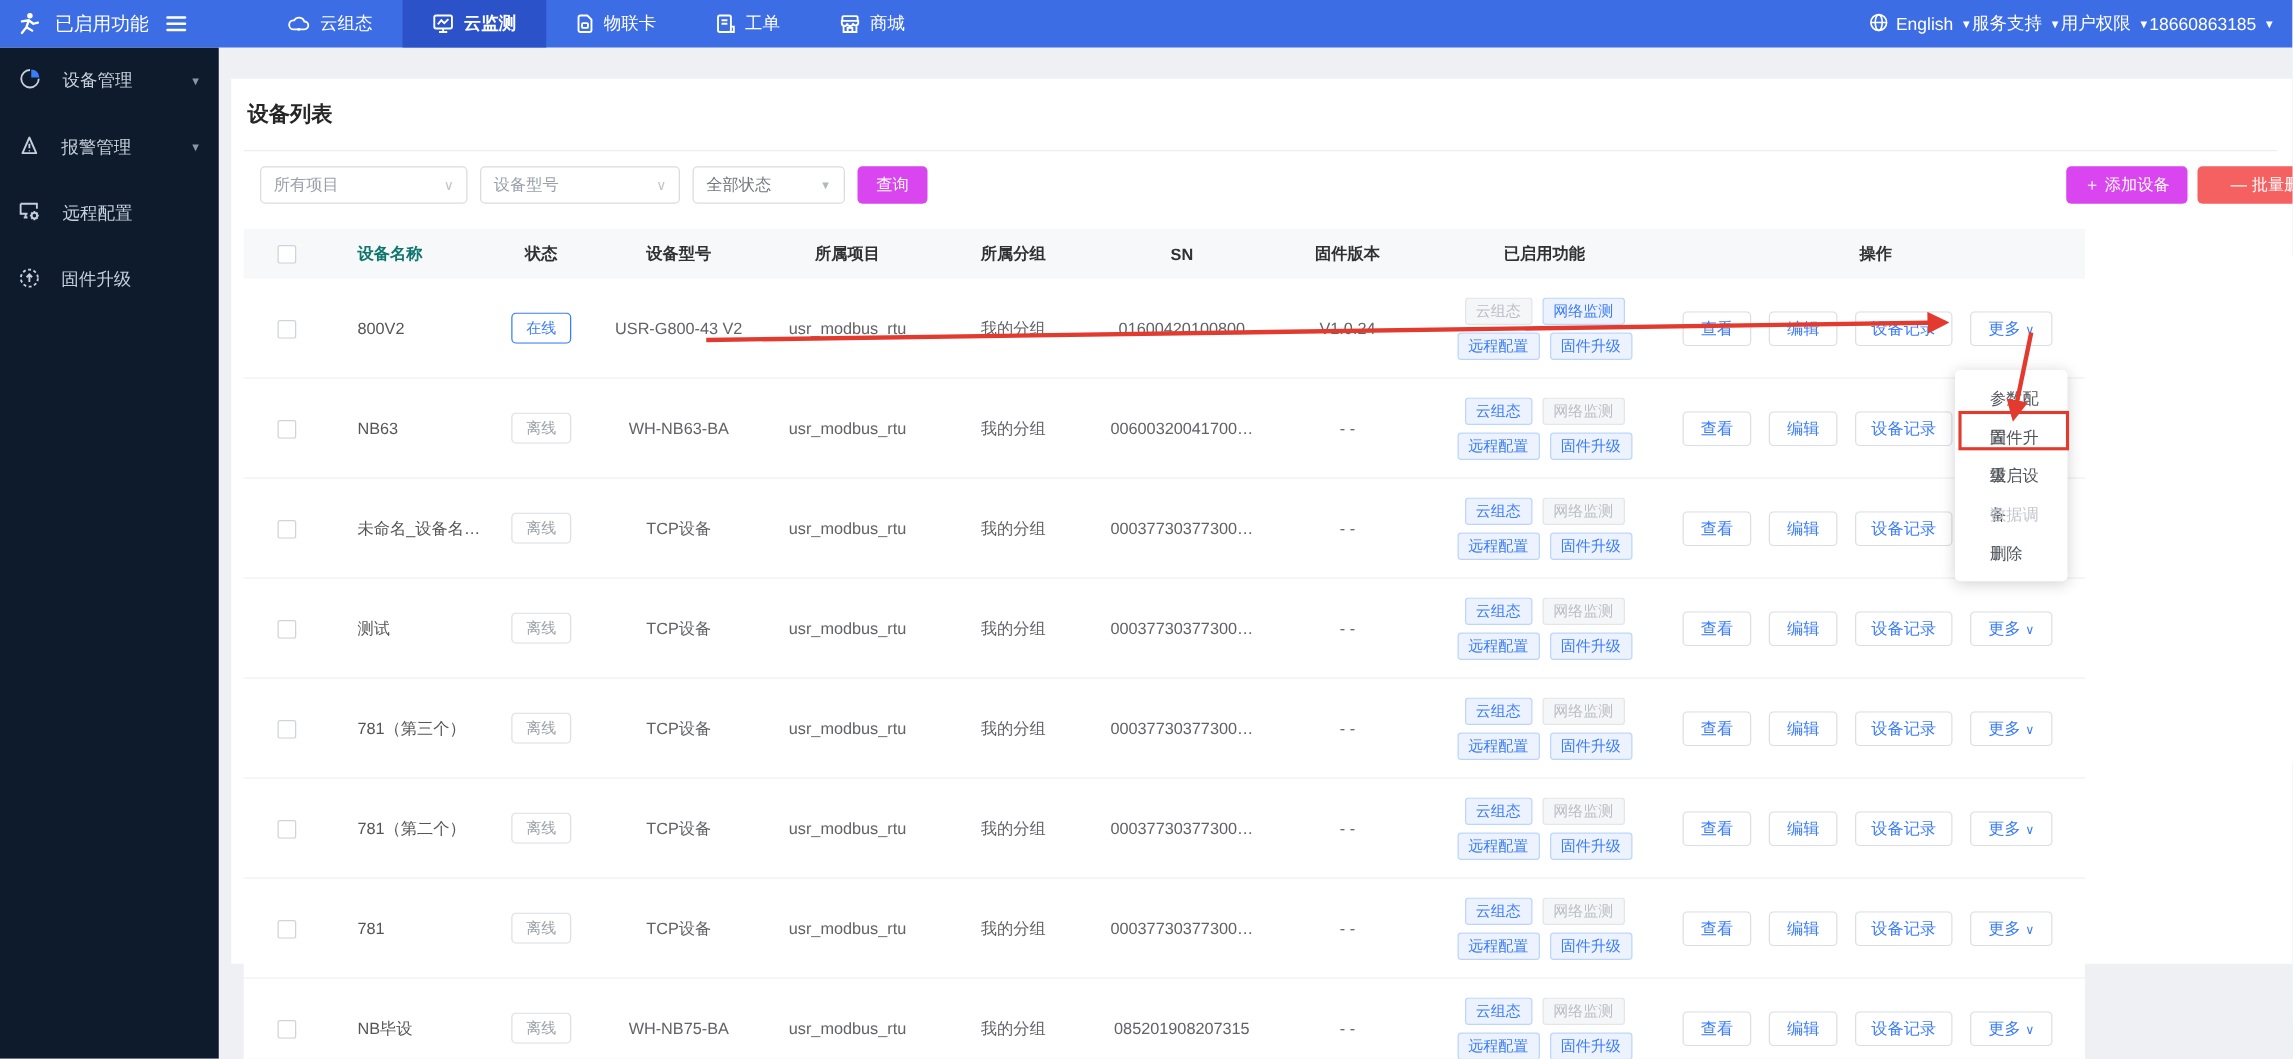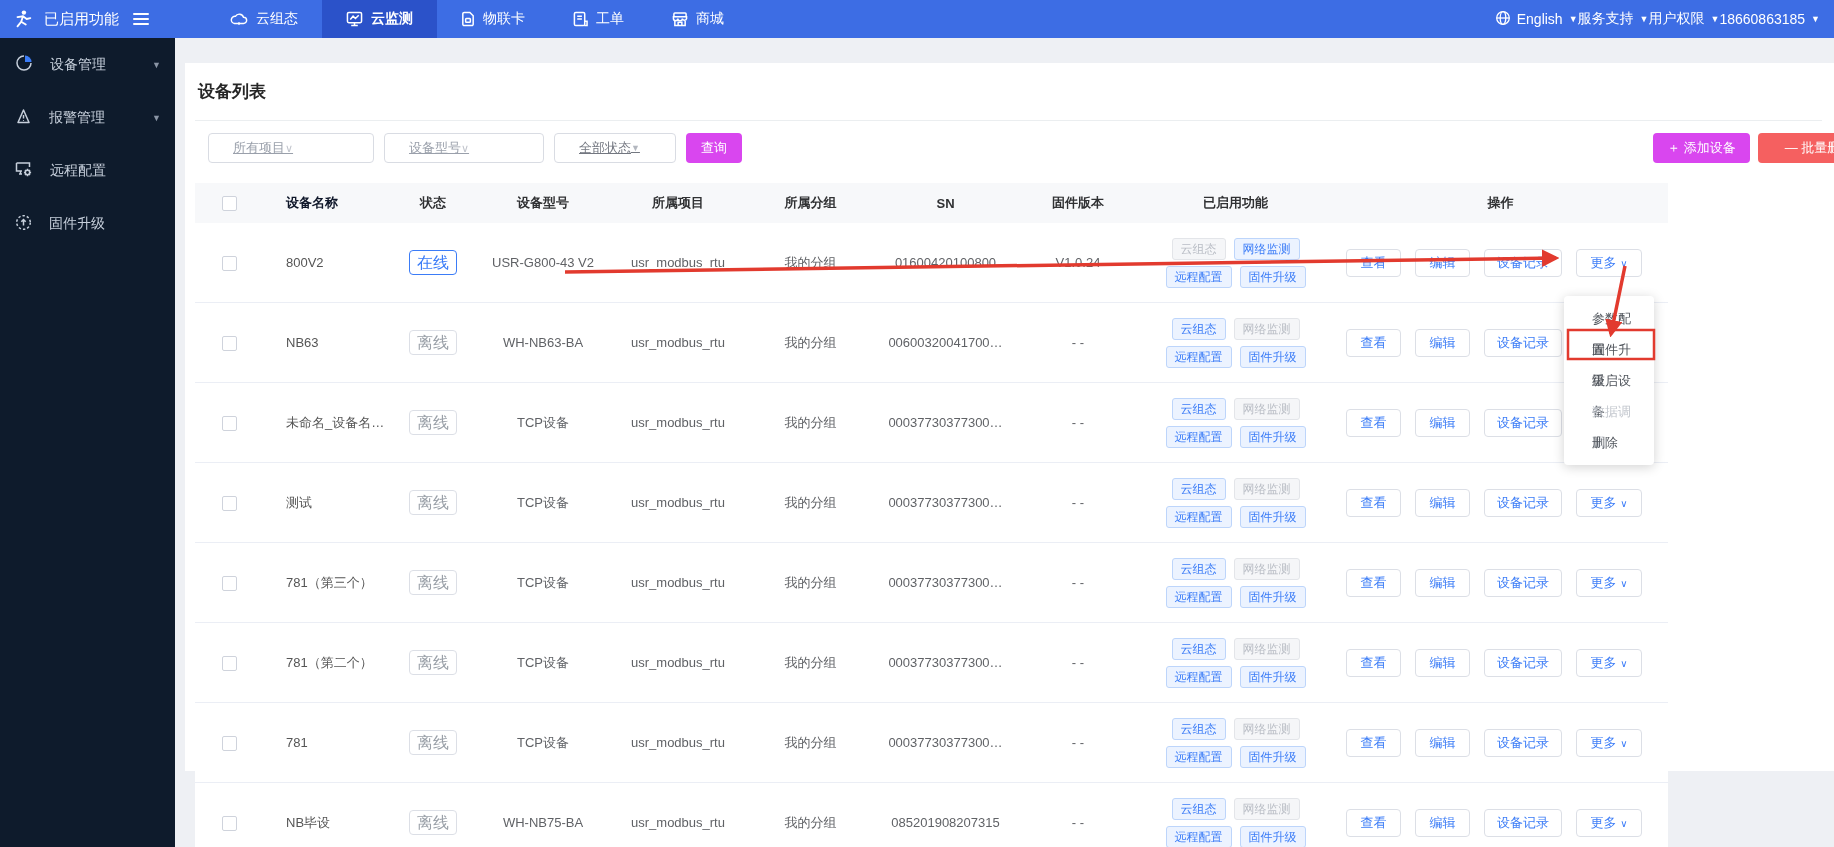--- a/index.html
+++ b/index.html
@@ -29,43 +29,43 @@
   .side-item .chev { position:absolute; right:14px; font-size:9px; color:#8a95a5; }
   .side-item svg { flex:0 0 auto; }
 
   
   .card { position:absolute; left:185px; top:63px; width:1649px; height:708px; background:#fff; }
   .page-title { position:absolute; left:13px; top:17px; font-size:17px; font-weight:600; color:#262626; }
   .title-divider { position:absolute; left:10px; right:12px; top:57px; height:1px; background:#ebeef0; }
 
   .filter-bar { position:absolute; left:23px; top:70px; display:flex; gap:10px; align-items:center; }
   .select { height:30px; border:1px solid #d9dce3; border-radius:4px; background:#fff; display:flex;
-    align-items:center; padding:0 24px; color:#9aa0ab; cursor:pointer;text-decoration:underline; }
+    align-items:center; justify-content:space-between; padding:0 10px; color:#9aa0ab; cursor:pointer; }
   .sel-project { width:166px; } .sel-model { width:160px; } .sel-status { width:122px; color:#737780; }
   .select .chev { color:#c0c4cc; font-size:11px; } .sel-status .chev { font-size:9px; color:#b3b7bf; }
   .search-input { width:254px; height:30px; border:1px solid #d9dce3; border-radius:4px; padding:0 10px;
     font-size:13px; color:#333; font-family:inherit; outline:none; }
   .search-input::placeholder { color:#bfc3cc; }
   .btn-primary { height:30px; background:#d946ef; color:#fff; border:none; border-radius:4px;
     font-size:13px; padding:0 14px; cursor:pointer; font-family:inherit; white-space:nowrap; }
   .btn-query { width:56px; }
   .btn-add { position:absolute; left:1468px; top:70px; width:97px; }
   .btn-danger { position:absolute; left:1573px; top:70px; width:122px; height:30px; background:#f56060;
     color:#fff; border:none; border-radius:4px; font-size:13px; cursor:pointer; font-family:inherit; white-space:nowrap; }
 
   
   .table { position:absolute; left:10px; top:120px; width:1473px; }
   .thead, .trow { display:grid; grid-template-columns:68px 125px 90px 130px 140px 125px 145px 120px 195px 335px; align-items:center; }
   .thead { height:40px; background:#f7f8fa; color:#303133; font-weight:600; }
   .trow { height:80px; border-bottom:1px solid #ebeef5; background:#fff; }
   .cell { text-align:center; overflow:hidden; white-space:nowrap; }
   .cell.c-name { text-align:left; padding-left:23px; color:#555; }
-  .thead .cell.c-name { color:#0f172a; }
+  .thead .cell.c-name { color:#0f766e; }
   .checkbox { display:inline-block; width:15px; height:15px; border:1px solid #cfd3dc; border-radius:2px; background:#fff; cursor:pointer; vertical-align:middle; }
-  .badge { display:inline-block; min-width:48px; height:25px; line-height:23px; border-radius:4px; font-size:16px; }
+  .badge { display:inline-block; min-width:48px; height:25px; line-height:23px; border-radius:4px; font-size:12px; }
   .badge.on  { border:1px solid #3b7cf7; color:#3b7cf7; }
   .badge.off { border:1px solid #dcdfe6; color:#9aa0a8; }
   .feats { display:flex; flex-wrap:wrap; justify-content:center; align-content:center; gap:6px 8px; width:160px; margin:0 auto; }
   .tag { height:22px; line-height:20px; padding:0 8px; border-radius:3px; font-size:12px; }
   .tag.on  { background:#ecf3ff; border:1px solid #bdd5fb; color:#3b7cf7; }
   .tag.off { background:#f5f6f8; border:1px solid #e3e5e9; color:#b9bdc5; }
   .actions { display:flex; gap:14px; justify-content:flex-start; padding-left:13px; }
   .rbtn { height:28px; background:#fff; border:1px solid #dcdfe6; border-radius:4px; color:#3b7cf7;
     font-size:13px; cursor:pointer; font-family:inherit; white-space:nowrap; }
   .rbtn.b1,.rbtn.b2 { width:55px; } .rbtn.b3 { width:78px; } .rbtn.b4 { width:66px; }

